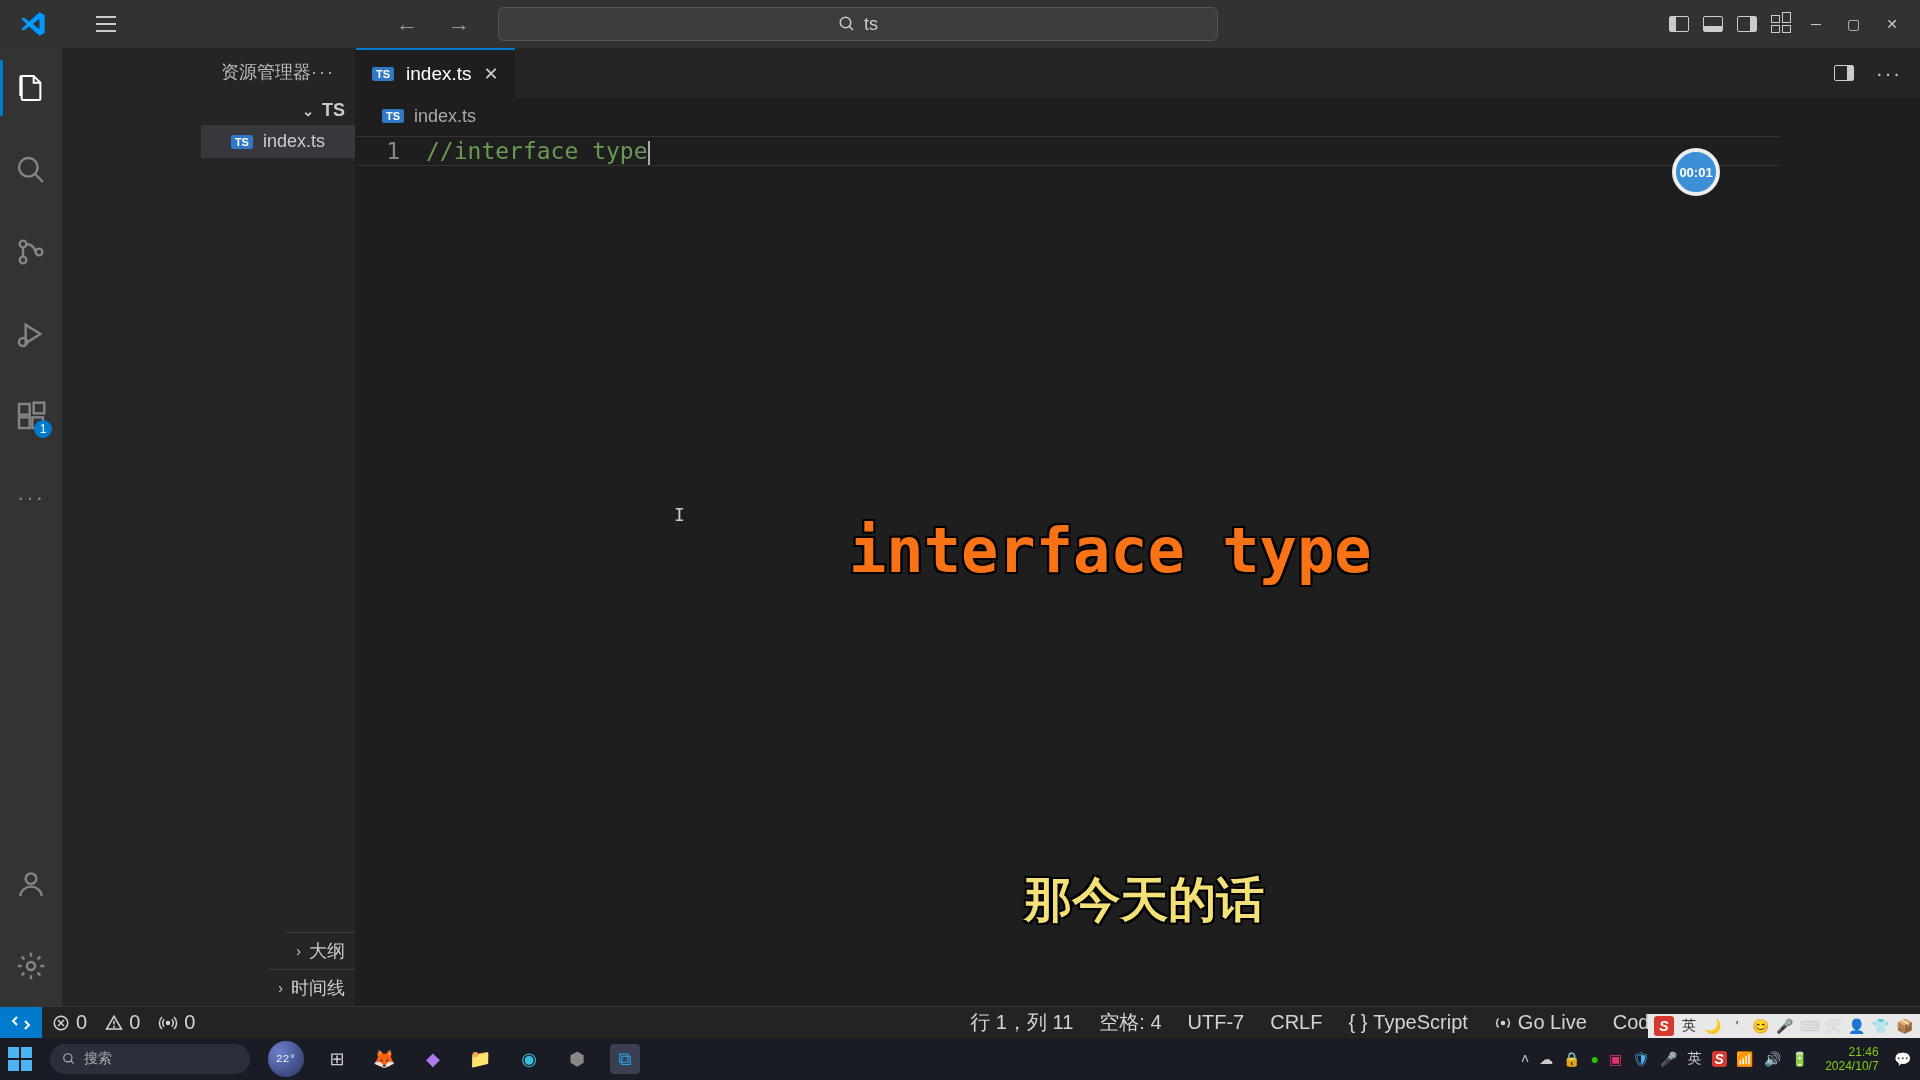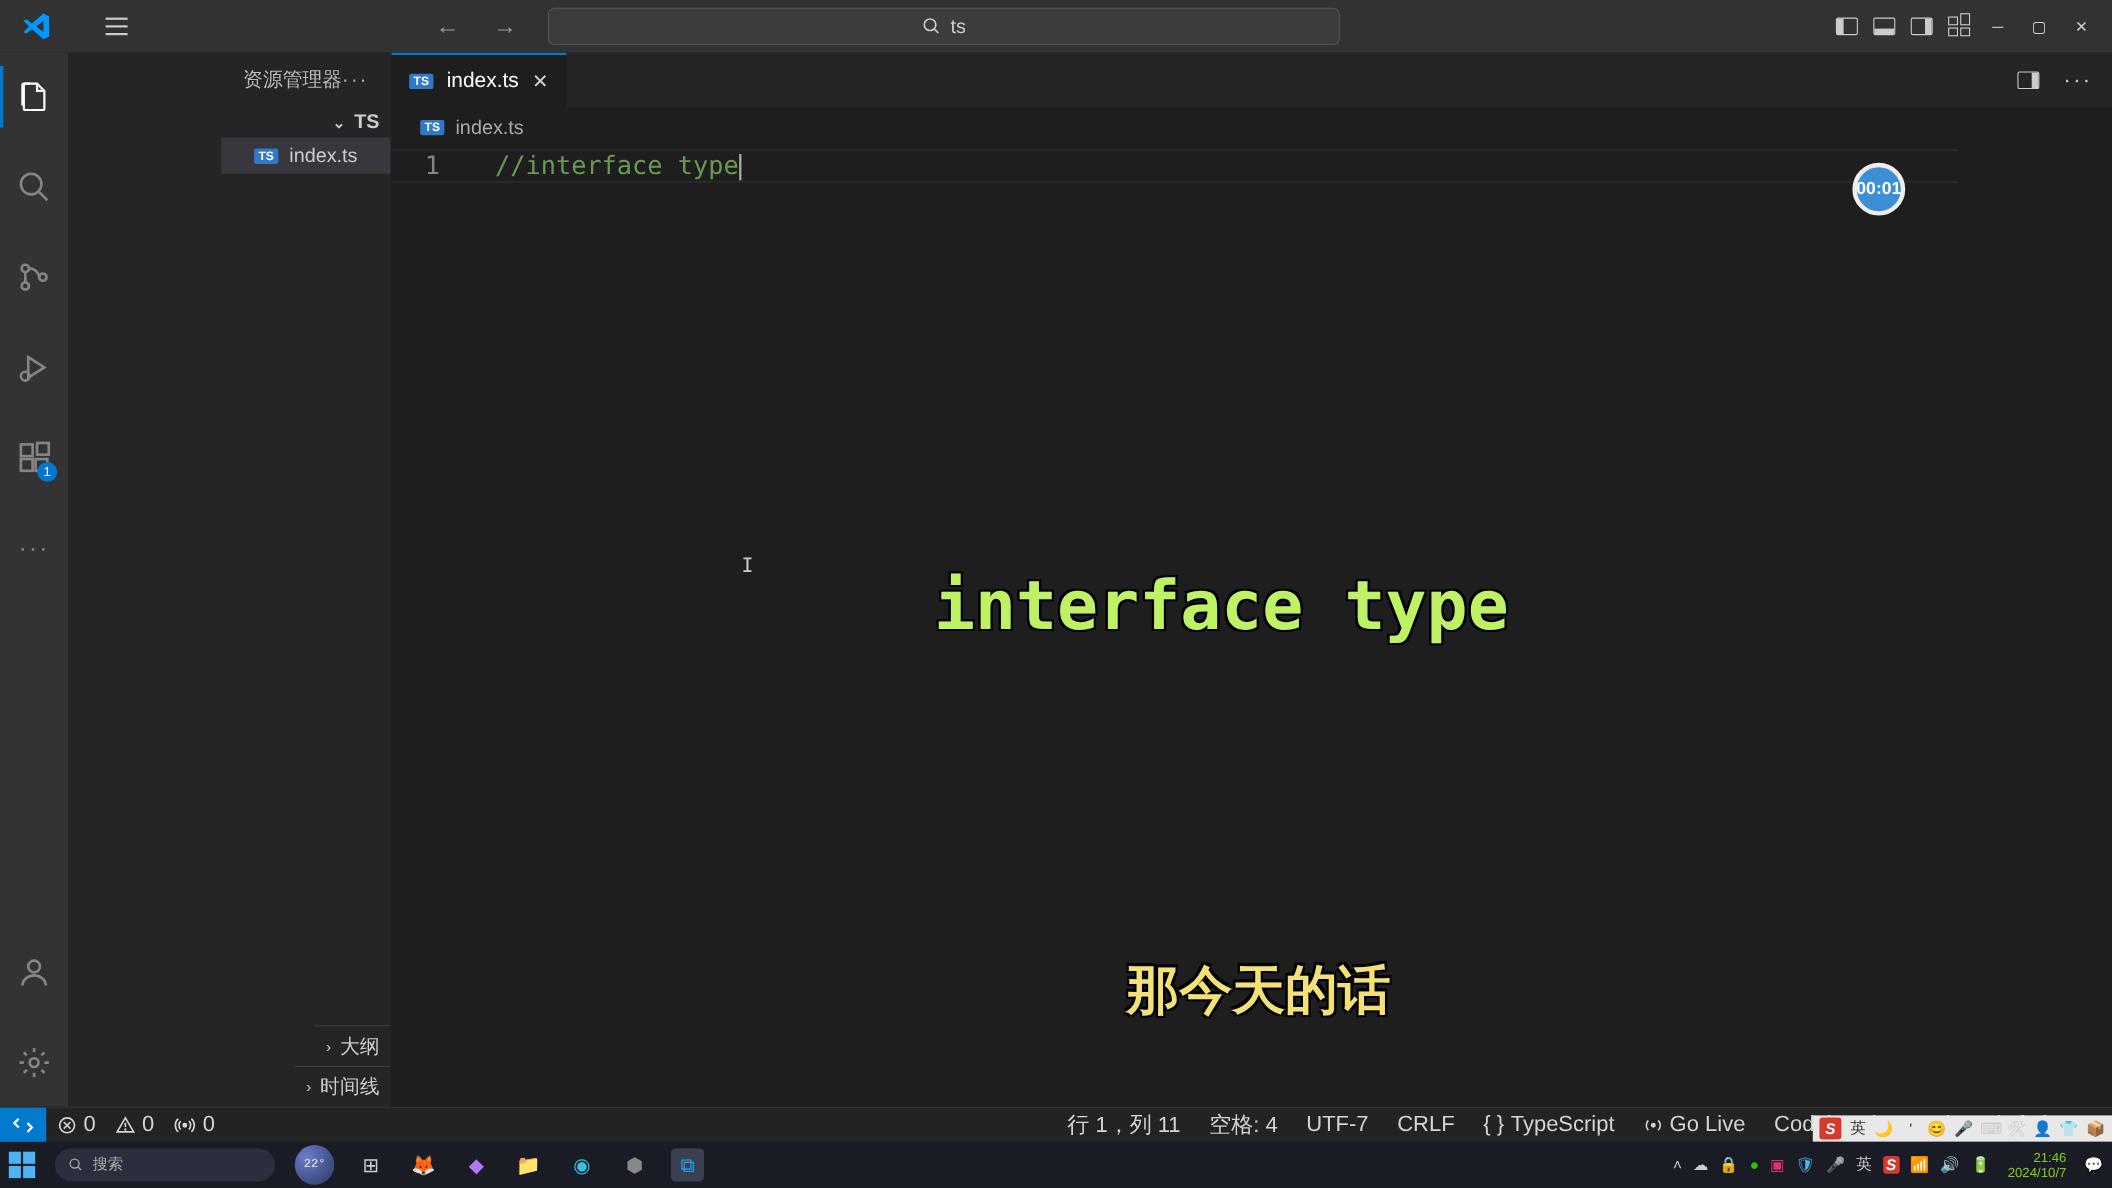--- a/index.html
+++ b/index.html
@@ -280,21 +280,20 @@
     }
     .code-content {
       flex: 1;
       padding-top: 4px;
       position: relative;
     }
     .code-line {
       color: #6a9955;
       white-space: pre;
       position: relative;
-      margin-left: 24px;
     }
     .cursor {
       display: inline-block;
       width: 2px;
       height: 24px;
       background: #aeafad;
       vertical-align: middle;
       animation: blink 1s step-end infinite;
     }
     @keyframes blink { 50% { opacity: 0; } }
@@ -304,42 +303,42 @@
       height: 30px;
       top: 2px;
       border-top: 1px solid #333;
       border-bottom: 1px solid #333;
       pointer-events: none;
     }
     
     .timer-badge {
       position: absolute;
       top: 100px;
-      right: 188px;
+      right: 200px;
       width: 48px;
       height: 48px;
       background: #3c8fd4;
       border: 4px solid #eee;
       border-radius: 50%;
       display: flex;
       align-items: center;
       justify-content: center;
       color: #fff;
-      font-size: 16px;
+      font-size: 13px;
       font-weight: bold;
     }
     
     .overlay-title {
       position: absolute;
       top: 380px;
       left: 50%;
       transform: translateX(-62%);
       font-size: 62px;
       font-weight: bold;
-      color: #bef264;
+      color: #f97316;
       text-shadow: -2px -2px 0 #000, 2px -2px 0 #000, -2px 2px 0 #000, 2px 2px 0 #000;
       pointer-events: none;
     }
     .overlay-subtitle {
       position: absolute;
       top: 734px;
       left: 50%;
       transform: translateX(-62%);
       font-size: 48px;
       font-weight: bold;

